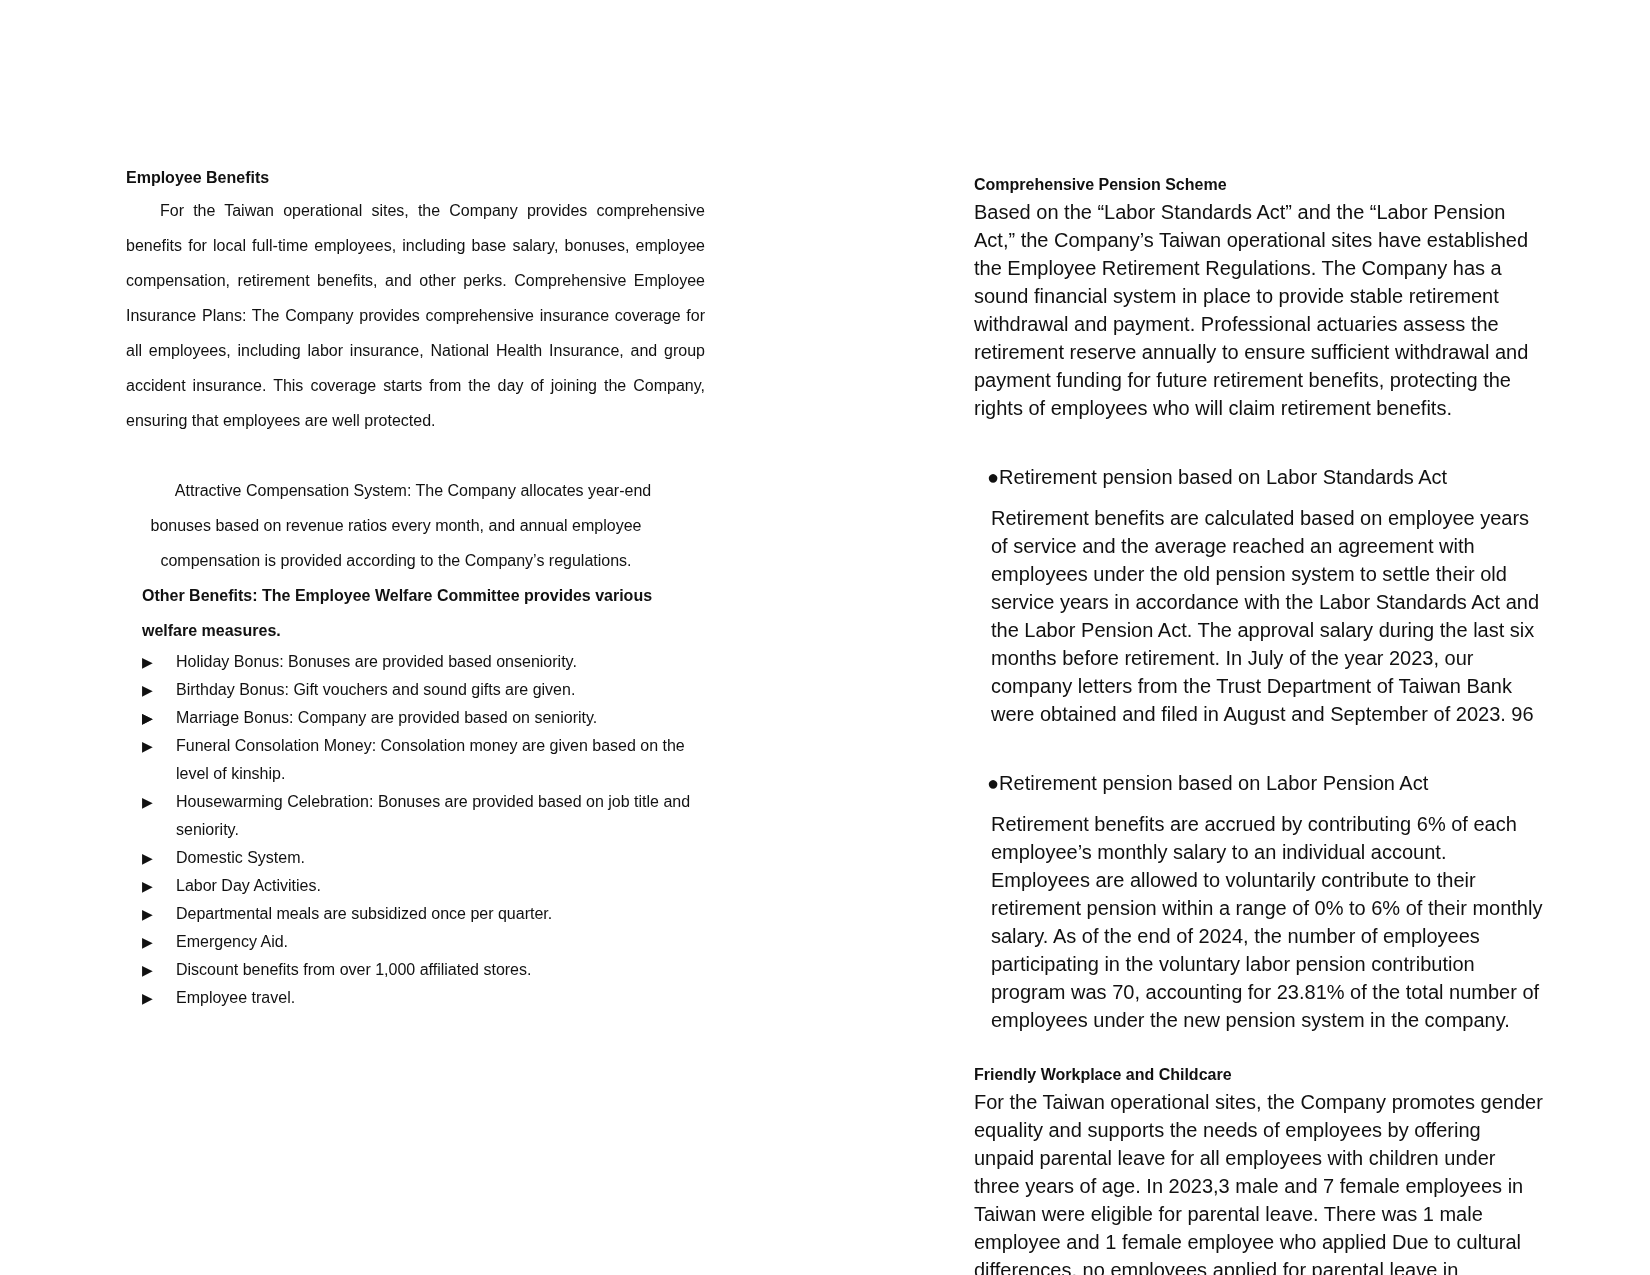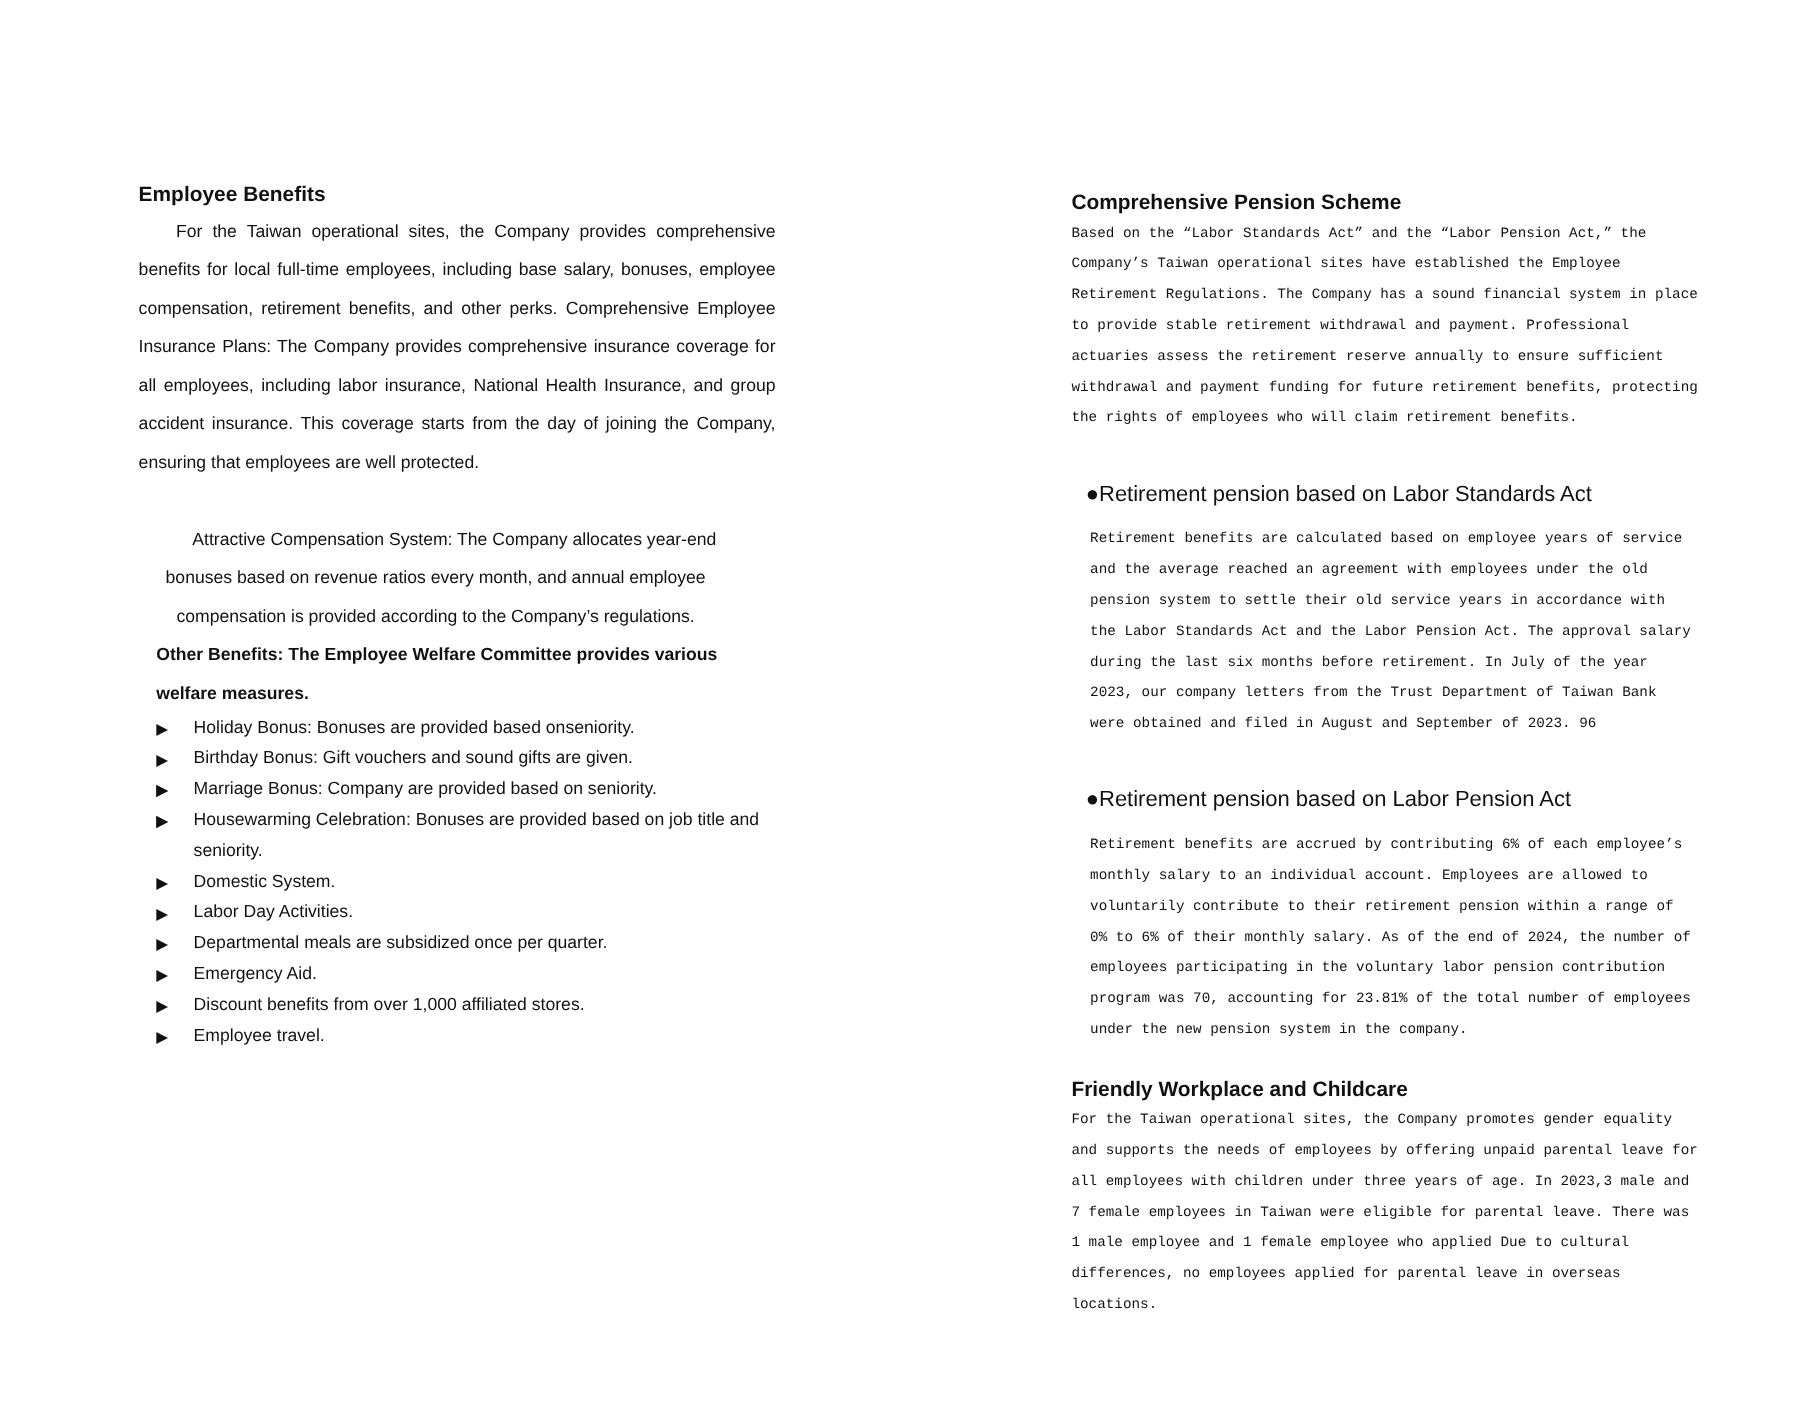--- a/index.html
+++ b/index.html
@@ -4,21 +4,21 @@
   <style>
     html, body { margin: 0; padding: 0; background: #ffffff; }
     body {
       width: 1650px; height: 1275px; position: relative; overflow: hidden;
       font-family: "Liberation Sans", sans-serif; color: #111111;
     }
     .col { position: absolute; }
     .left { left: 126px; top: 163px; width: 579px; }
     .right { left: 974px; top: 172px; width: 570px; }
 
-    .h1 { font-weight: bold; font-size: 19px; margin: 0; }
+    .h1 { font-weight: bold; font-size: 16px; margin: 0; }
     .left .h1 { line-height: 30px; }
     .left .para {
       font-size: 16px; line-height: 35px; text-align: justify;
       text-indent: 34px; margin: 0;
     }
     .left .para.ragged { text-align: center; }
     .left .para-gap { height: 35px; }
     .left .sub-heading {
       font-weight: bold; font-size: 16px; line-height: 35px;
       margin: 0 0 0 16px; width: 540px;
@@ -26,42 +26,42 @@
     .benefit-list { list-style: none; margin: 0; padding: 0 0 0 16px; }
     .benefit-list li {
       position: relative; padding-left: 34px; font-size: 16px;
       line-height: 28px; width: 520px;
     }
     .benefit-list li .bullet {
       position: absolute; left: 0; top: 0; font-size: 14px; line-height: 28px;
     }
 
     .right .h1 { line-height: 26px; }
-    .right .para { font-size: 13px; line-height: 28px; margin: 0; font-family: Liberation Mono, monospace; }
+    .right .para { font-size: 20px; line-height: 28px; margin: 0; }
     .right .section-gap { height: 28px; }
     .right .sub-heading { font-weight: normal; font-size: 20px; line-height: 28px; margin: 13px; }
     .right .indented { padding-left: 17px; }
     .right .h1.second { margin-top: 12px; }
   </style>
 </head>
 <body>
 
 <div class="col left">
   <h2 class="h1">Employee Benefits</h2>
   <p class="para">For the Taiwan operational sites, the Company provides comprehensive benefits for local full-time employees, including base salary, bonuses, employee compensation, retirement benefits, and other perks. Comprehensive Employee Insurance Plans: The Company provides comprehensive insurance coverage for all employees, including labor insurance, National Health Insurance, and group accident insurance. This coverage starts from the day of joining the Company, ensuring that employees are well protected.</p>
   <div class="para-gap"></div>
   <div class="para-gap" style="height:0"></div>
   <p class="para ragged" style="width:540px">Attractive Compensation System: The Company allocates year-end bonuses based on revenue ratios every month, and annual employee compensation is provided according to the Company’s regulations.</p>
   <p class="sub-heading">Other Benefits: The Employee Welfare Committee provides various welfare measures.</p>
   <ul class="benefit-list">
     <li><span class="bullet">▶</span><span>Holiday Bonus: Bonuses are provided based onseniority.</span></li>
     <li><span class="bullet">▶</span><span>Birthday Bonus: Gift vouchers and sound gifts are given.</span></li>
     <li><span class="bullet">▶</span></li>
     <li><span class="bullet">▶</span><span>Marriage Bonus: Company are provided based on seniority.</span></li>
-    <li><span class="bullet">▶</span></li>
+    <li><span class="bullet">▶</span><span>Funeral Consolation Money: Consolation money are given based on the level of kinship.</span></li>
     <li><span class="bullet">▶</span><span>Housewarming Celebration: Bonuses are provided based on job title and seniority.</span></li>
     <li><span class="bullet">▶</span><span>Domestic System.</span></li>
     <li><span class="bullet">▶</span><span>Labor Day Activities.</span></li>
     <li><span class="bullet">▶</span><span>Departmental meals are subsidized once per quarter.</span></li>
     <li><span class="bullet">▶</span><span>Emergency Aid.</span></li>
     <li><span class="bullet">▶</span><span>Discount benefits from over 1,000 affiliated stores.</span></li>
     <li><span class="bullet">▶</span><span>Employee travel.</span></li>
   </ul>
 </div>
 

